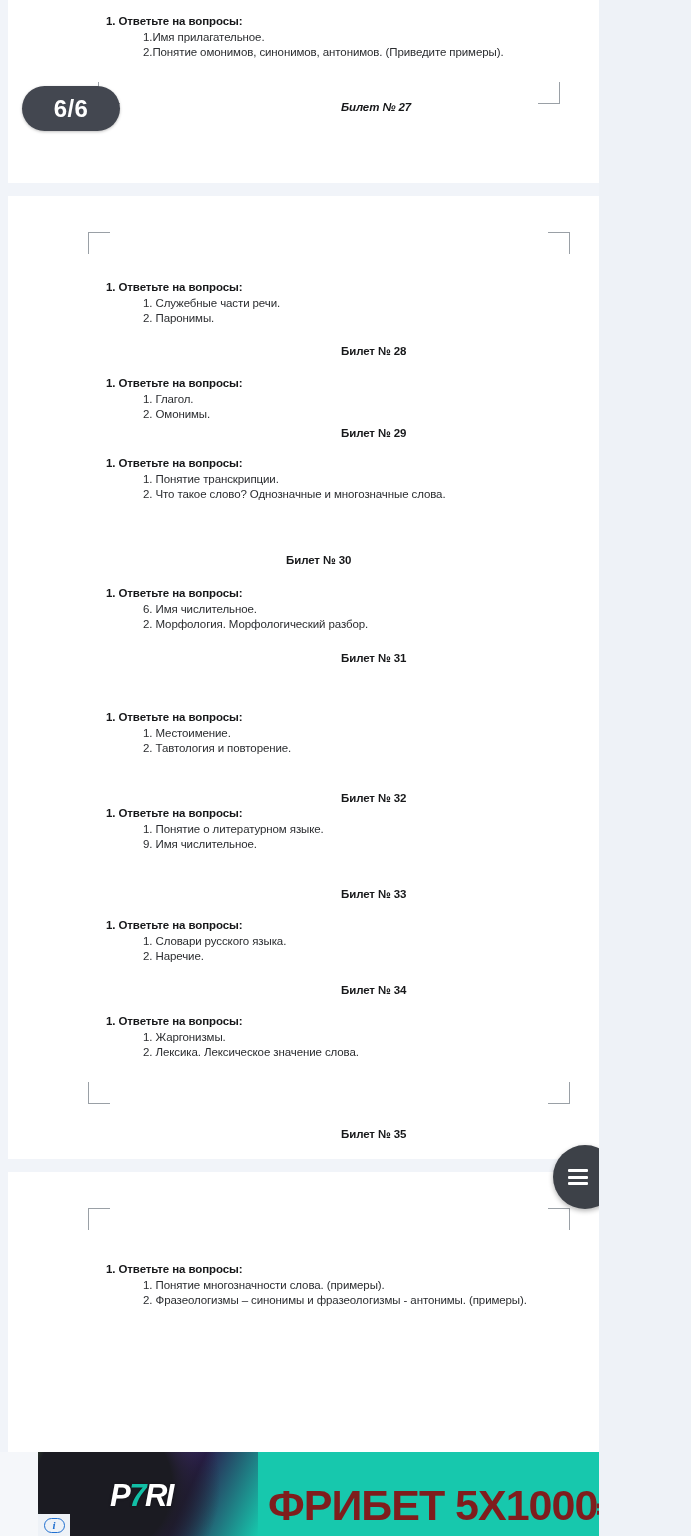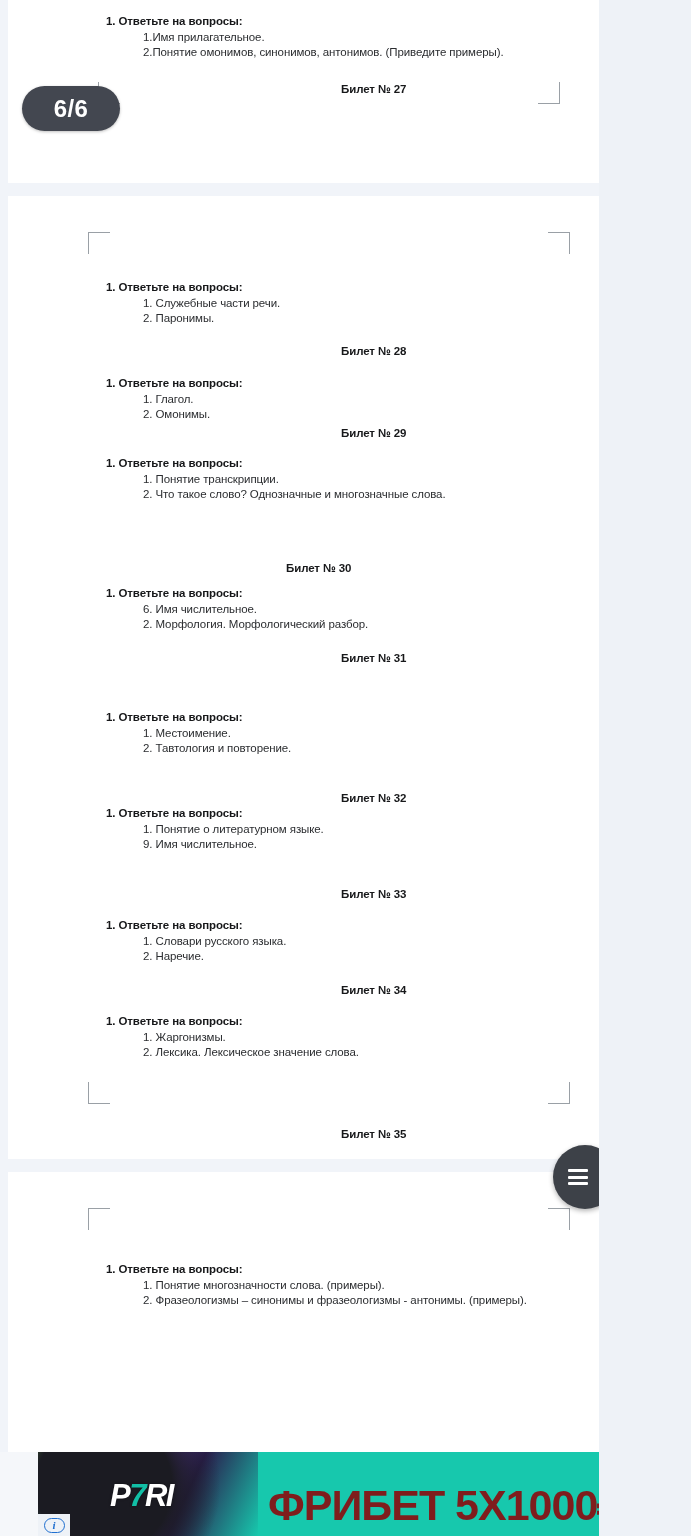--- a/index.html
+++ b/index.html
@@ -197,21 +197,21 @@
     <div class="page-inner">
 
       <div class="crop bl" style="left:90px; top:232px;"></div>
       <div class="crop br" style="left:530px; top:232px;"></div>
 
       <div class="blk" style="top:164px;">
         <div class="q-head">1. Ответьте на вопросы:</div>
         <div class="q-line">1.Имя прилагательное.</div>
         <div class="q-line">2.Понятие омонимов, синонимов, антонимов. (Приведите примеры).</div>
       </div>
-      <div class="ticket" style="left:333px; top:233px;">Билет № 27</div>
+      <div class="ticket" style="left:333px; top:251px;font-style:italic;">Билет № 27</div>
     </div>
   </div>
 
   <div class="page" style="top:196px; height:963px;">
     <div class="page-inner">
       <div class="crop tl" style="left:80px; top:36px;"></div>
       <div class="crop tr" style="left:540px; top:36px;"></div>
       <div class="crop bl" style="left:80px; top:886px;"></div>
       <div class="crop br" style="left:540px; top:886px;"></div>
 
@@ -227,21 +227,21 @@
         <div class="q-line">1. Глагол.</div>
         <div class="q-line">2. Омонимы.</div>
       </div>
       <div class="ticket" style="left:333px; top:231px;">Билет № 29</div>
 
       <div class="blk" style="top:260px;">
         <div class="q-head">1. Ответьте на вопросы:</div>
         <div class="q-line">1. Понятие транскрипции.</div>
         <div class="q-line">2. Что такое слово? Однозначные и многозначные слова.</div>
       </div>
-      <div class="ticket" style="left:278px; top:358px;margin-top:8px;">Билет № 30</div>
+      <div class="ticket" style="left:278px; top:358px;">Билет № 30</div>
 
       <div class="blk" style="top:390px;">
         <div class="q-head">1. Ответьте на вопросы:</div>
         <div class="q-line">6. Имя числительное.</div>
         <div class="q-line">2. Морфология. Морфологический разбор.</div>
       </div>
       <div class="ticket" style="left:333px; top:456px;">Билет № 31</div>
 
       <div class="blk" style="top:514px;">
         <div class="q-head">1. Ответьте на вопросы:</div>

